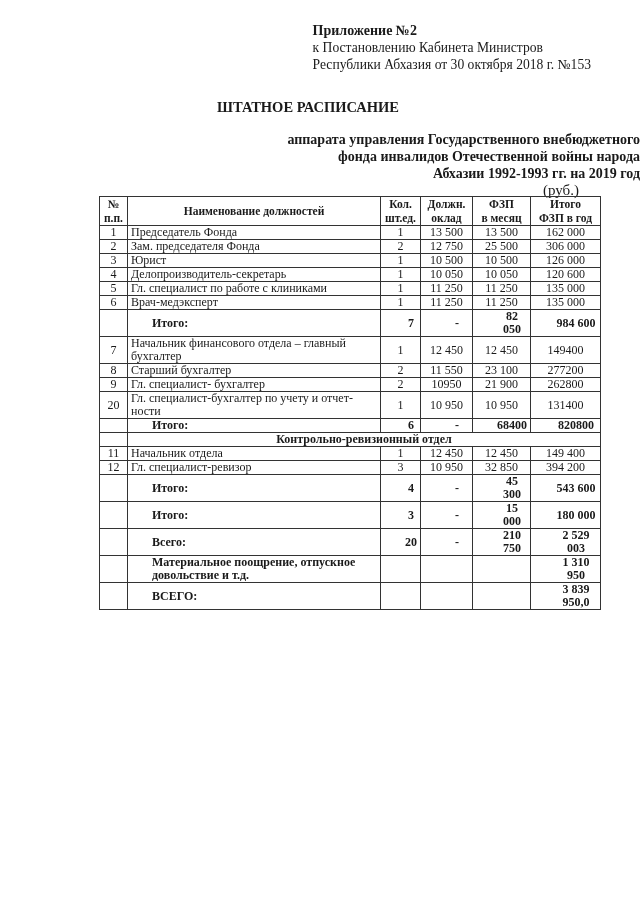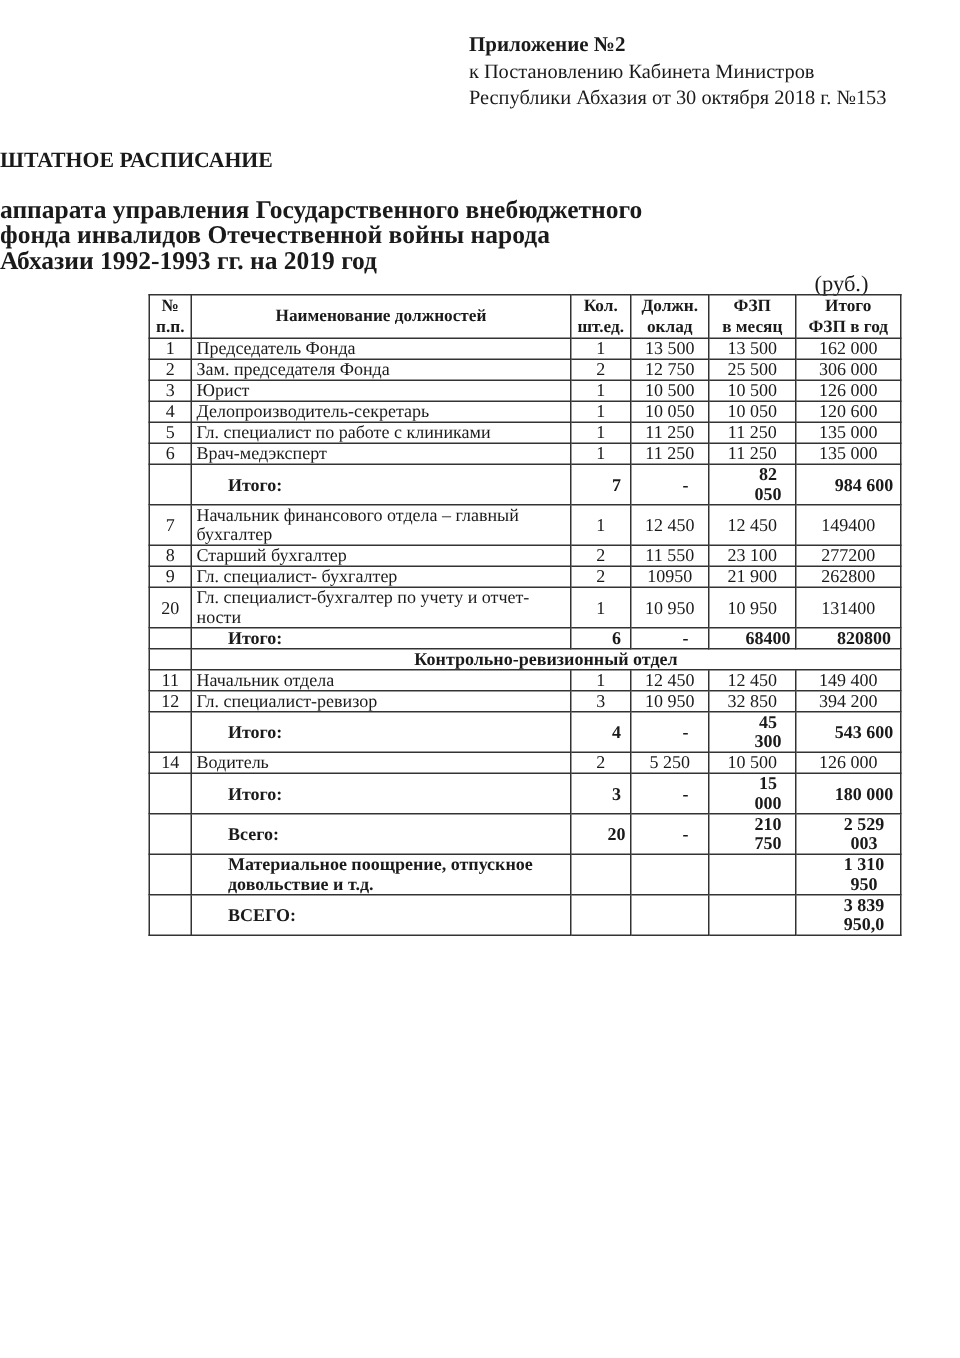--- a/index.html
+++ b/index.html
@@ -1,21 +1,21 @@
 <!DOCTYPE html>
 <html><head>
 <meta charset="utf-8">
 <style>
   html, body { margin: 0; padding: 0; background: #ffffff; }
   body { width: 640px; height: 905px; position: relative; overflow: hidden;
          font-family: "Liberation Serif", "DejaVu Serif", serif; color: #1a1a1a; }
   .header { position: absolute; right: 49px; top: 22px; text-align: left; font-size: 13.6px; line-height: 17px; }
   .header .appendix { font-weight: bold; font-size: 14px; }
-  .title { position: absolute; left: 0; width: 616px; top: 99px; font-weight: bold; font-size: 14.5px; }
-  .subtitle { position: absolute; left: 0; width: 690px; top: 131px; text-align: left; font-weight: bold; font-size: 17px; line-height: 17px; }
+  .title { position: absolute; left: 0; width: 616px; top: 99px; text-align: center; font-weight: bold; font-size: 14.5px; }
+  .subtitle { position: absolute; left: 0; width: 690px; top: 131px; text-align: right; font-weight: bold; font-size: 14px; line-height: 17px; }
   .units { position: absolute; left: 543px; top: 182px; font-size: 15px; }
   table { position: absolute; left: 99px; top: 196px; border-collapse: collapse; font-size: 12px; table-layout: fixed; }
   td, th { border: 1px solid #333; padding: 0 3px; line-height: 13px; height: 13px; }
   th { font-weight: bold; font-size: 11.5px; line-height: 14px; height: 28px; text-align: center; padding: 0 1px; }
   td.num { text-align: center; }
   td.c { text-align: center; }
   td.name { text-align: left; }
   td.tall { height: 26px; line-height: 13px; }
   td.sec { text-align: center; font-weight: bold; height: 13px; }
   tr.total td { font-weight: bold; padding-left: 24px; }
@@ -178,28 +178,20 @@
       </tr>
   <tr class="total">
         <td></td>
         <td class="name">Итого:</td>
         <td class="c">4</td>
         <td class="c">-</td>
         <td class="c">45 300</td>
         <td class="c">543 600</td>
       </tr>
 
-  <tr>
-        <td class="num">14</td>
-        <td class="name">Водитель</td>
-        <td class="c">2</td>
-        <td class="c">5 250</td>
-        <td class="c">10 500</td>
-        <td class="c">126 000</td>
-      </tr>
   <tr class="total">
         <td></td>
         <td class="name">Итого:</td>
         <td class="c">3</td>
         <td class="c">-</td>
         <td class="c">15 000</td>
         <td class="c">180 000</td>
       </tr>
 
   <tr class="total">

